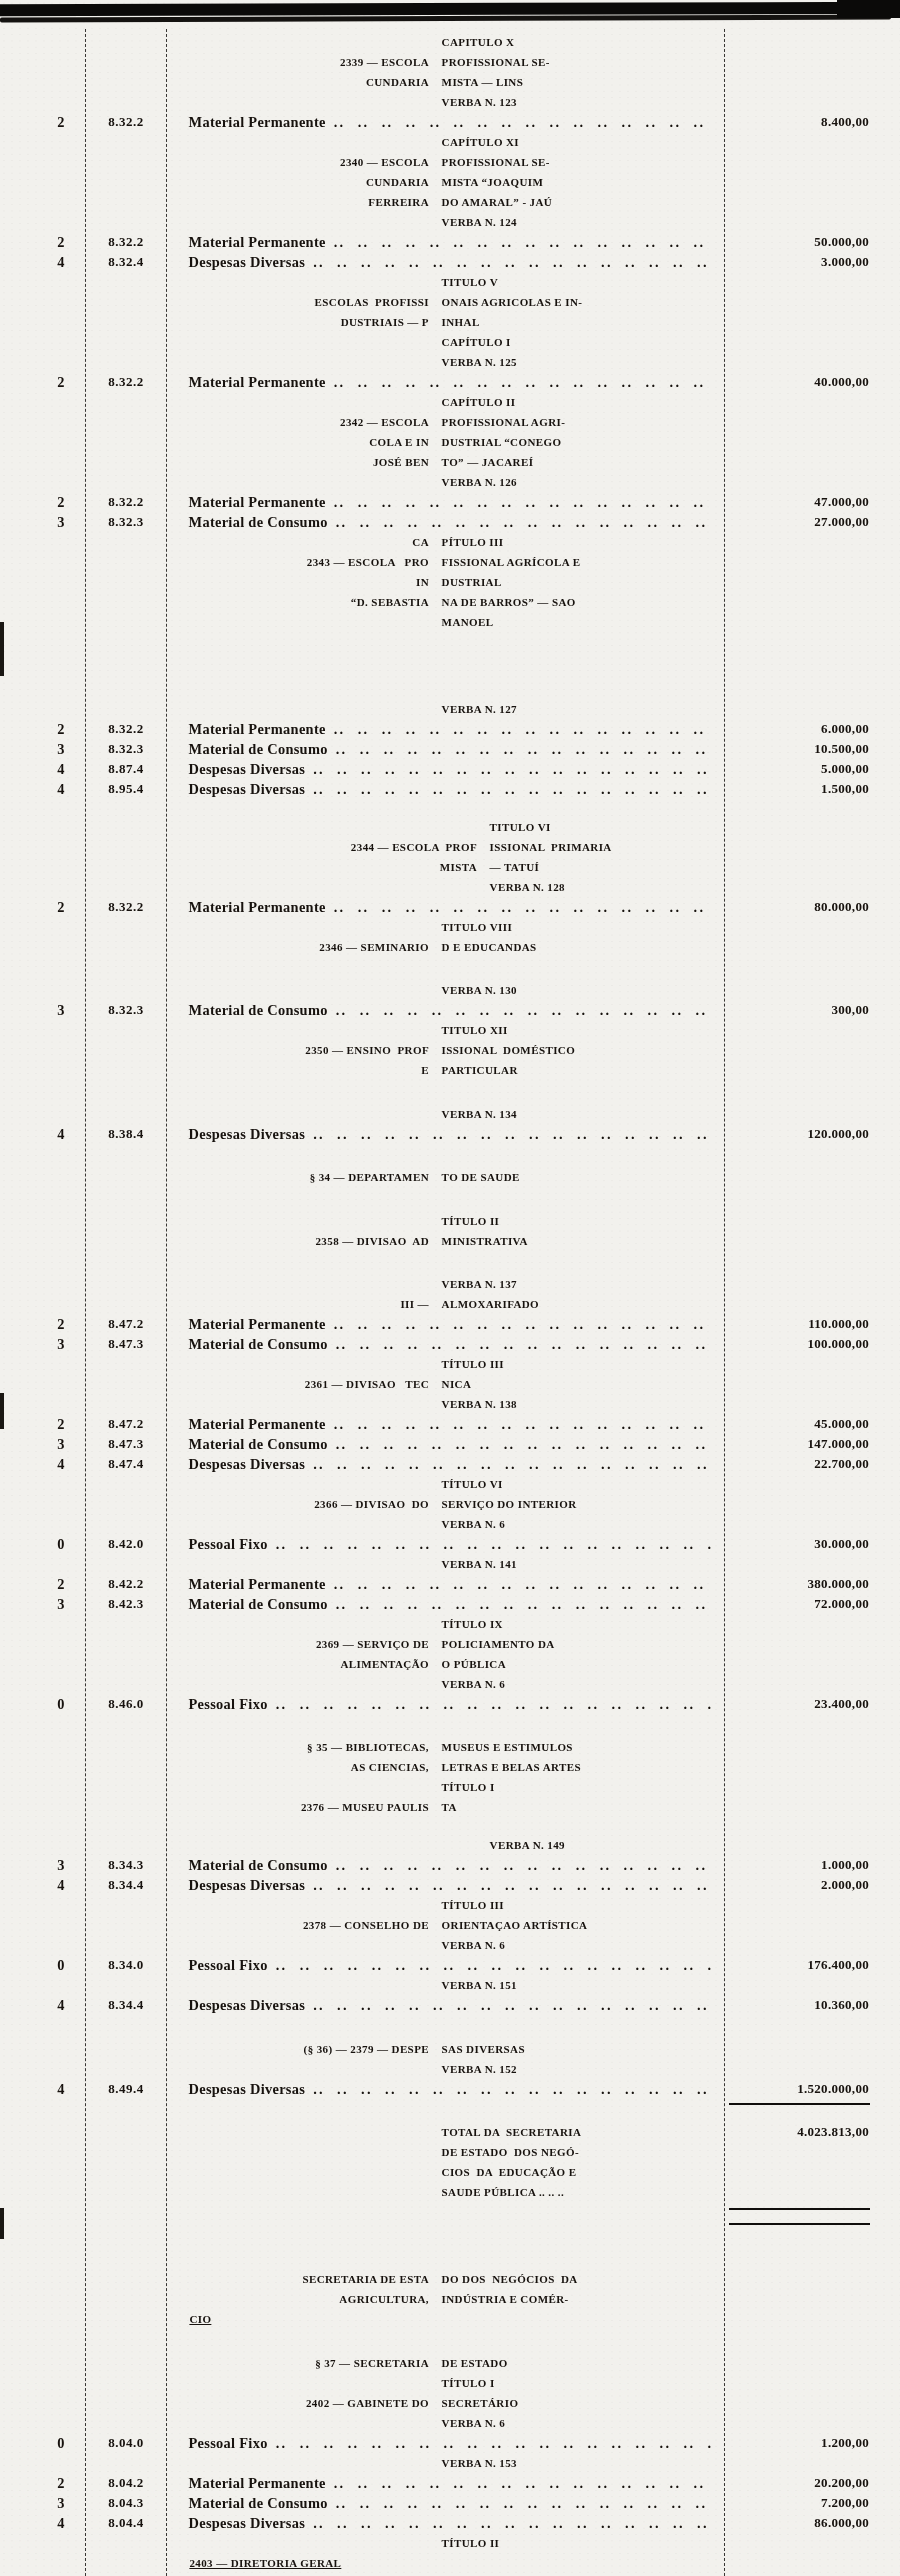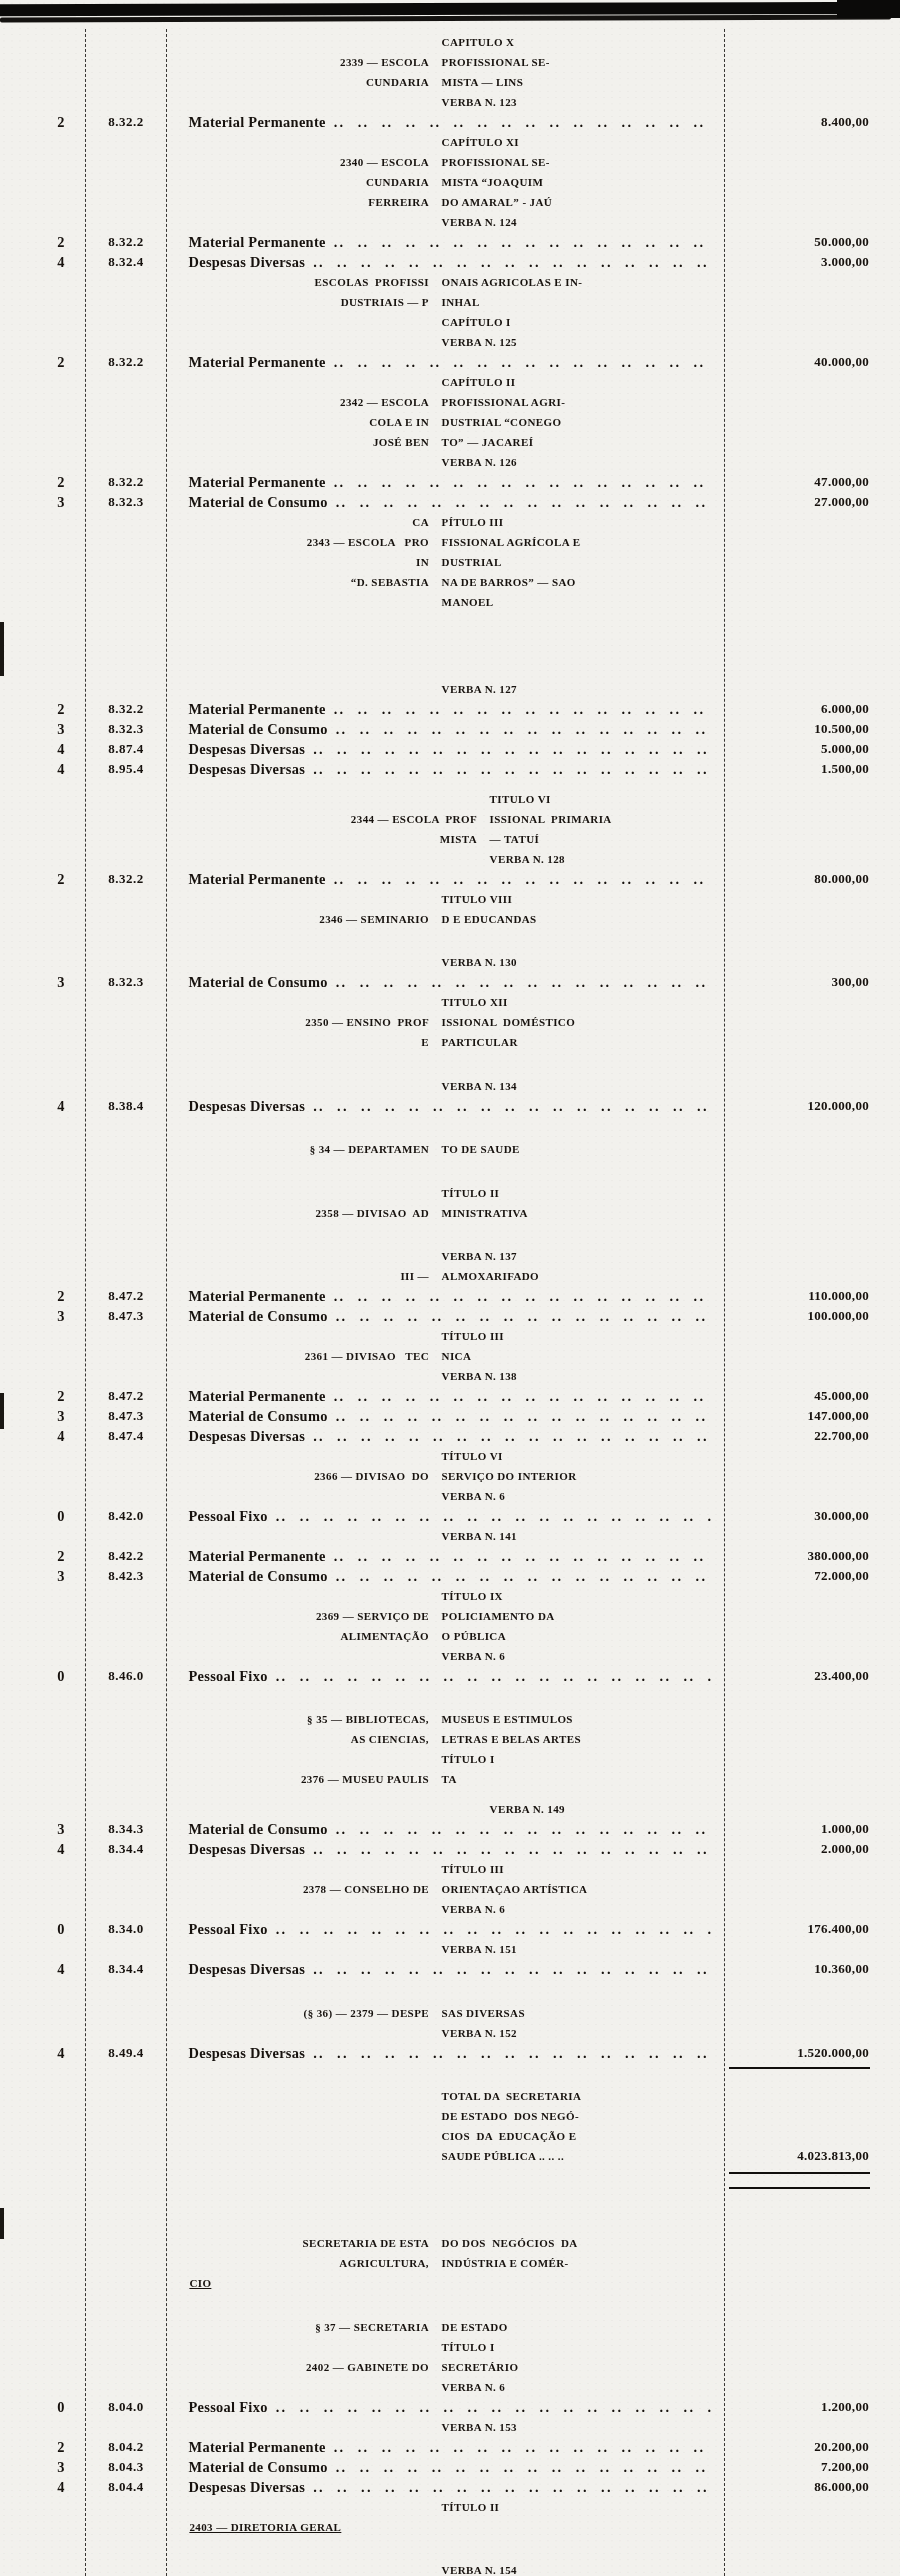--- a/index.html
+++ b/index.html
@@ -17,39 +17,39 @@
   .topbar1{position:absolute;top:2.7px;left:0;width:100%;height:11.7px;background:#0b0a09;transform:rotate(-0.15deg);}
   .topbar2{position:absolute;top:16px;left:0;width:99%;height:4.5px;background:#141210;transform:rotate(-0.2deg);border-radius:1.8px;}
   .topblob{position:absolute;top:0;right:0;width:63px;height:18px;background:#0b0a09;}
   
   .vline{position:absolute;top:29px;bottom:0;width:0;border-left:1.8px dashed rgba(15,12,10,0.82);}
   .v1{left:85px;} .v2{left:166px;} .v3{left:724px;}
   .edge-mark{position:absolute;left:0;width:3.6px;background:#1a1713;}
   
   .table{position:relative;padding-top:32px;}
   .row{display:grid;grid-template-columns:86px 80px 558px 177px;min-height:20px;line-height:20px;}
-  .sp1{margin-top:10px;gap:24px;} .sp2{margin-top:23.4px;} .sp3{margin-top:67px;}
+  .sp1{margin-top:18px;gap:24px;} .sp2{margin-top:23.4px;} .sp3{margin-top:67px;}
   .c{position:relative;}
   .num{text-align:right;padding-right:21.6px;font-weight:bold;font-size:14.4px;}
   .code{text-align:center;font-weight:bold;font-size:13px;letter-spacing:0.5px;}
   .desc{font-weight:bold;font-size:14.4px;}
   .val{text-align:right;padding-right:32px;font-weight:bold;font-size:13px;letter-spacing:0.3px;}
   .iline{display:flex;align-items:baseline;padding-left:22.5px;}
   .lab{white-space:nowrap;letter-spacing:0.3px;}
   .leaders{flex:1 1 auto;overflow:hidden;white-space:nowrap;margin-left:8px;margin-right:12.6px;color:#17120e;}
   .leaders::after{
     content:".. .. .. .. .. .. .. .. .. .. .. .. .. .. .. .. .. .. .. .. .. .. .. .. .. .. .. ..";
     font-weight:bold;letter-spacing:2.3px;word-spacing:6.3px;
   }
   .hline{display:flex;letter-spacing:0.4px;}
   .hl{width:263px;text-align:right;white-space:pre;flex:0 0 263px;}
   .hr{flex:1;text-align:left;padding-left:12.6px;white-space:pre;}
   .hsolo{padding-left:23.4px;white-space:pre;text-decoration:underline;}
   .head .desc{font-size:11px;}
-  .totalrow .val{display:flex;flex-direction:column;justify-content:flex-end;align-items:flex-end;}
+  .totalrow .val{display:flex;flex-direction:column;align-items:flex-end;}
   .vrule{position:absolute;right:31px;width:141px;border-top:2.7px solid #100e0c;}
   .vrule.single{top:calc(100% + 4.5px);}
   .vrule.double{top:calc(100% + 6.3px);height:12.6px;border-bottom:2.7px solid #100e0c;}
 </style>
 </head>
 <body>
 
 <div class="page">
   <div class="topbar1"></div>
   <div class="topbar2"></div>
@@ -151,20 +151,24 @@
         </div>
         <div class="c val">
           <div class="vtxt">3.000,00</div>
         </div>
       </div>
       <div class="row sp0 head">
         <div class="c num"></div>
         <div class="c code"></div>
         <div class="c desc">
           <div class="hline">
+            <span class="hl"></span>
+            <span class="hr">TITULO V</span>
+          </div>
+          <div class="hline">
             <span class="hl">ESCOLAS  PROFISSI</span>
             <span class="hr">ONAIS AGRICOLAS E IN-</span>
           </div>
           <div class="hline">
             <span class="hl">DUSTRIAIS — P</span>
             <span class="hr">INHAL</span>
           </div>
           <div class="hline">
             <span class="hl"></span>
             <span class="hr">CAPÍTULO I</span>

